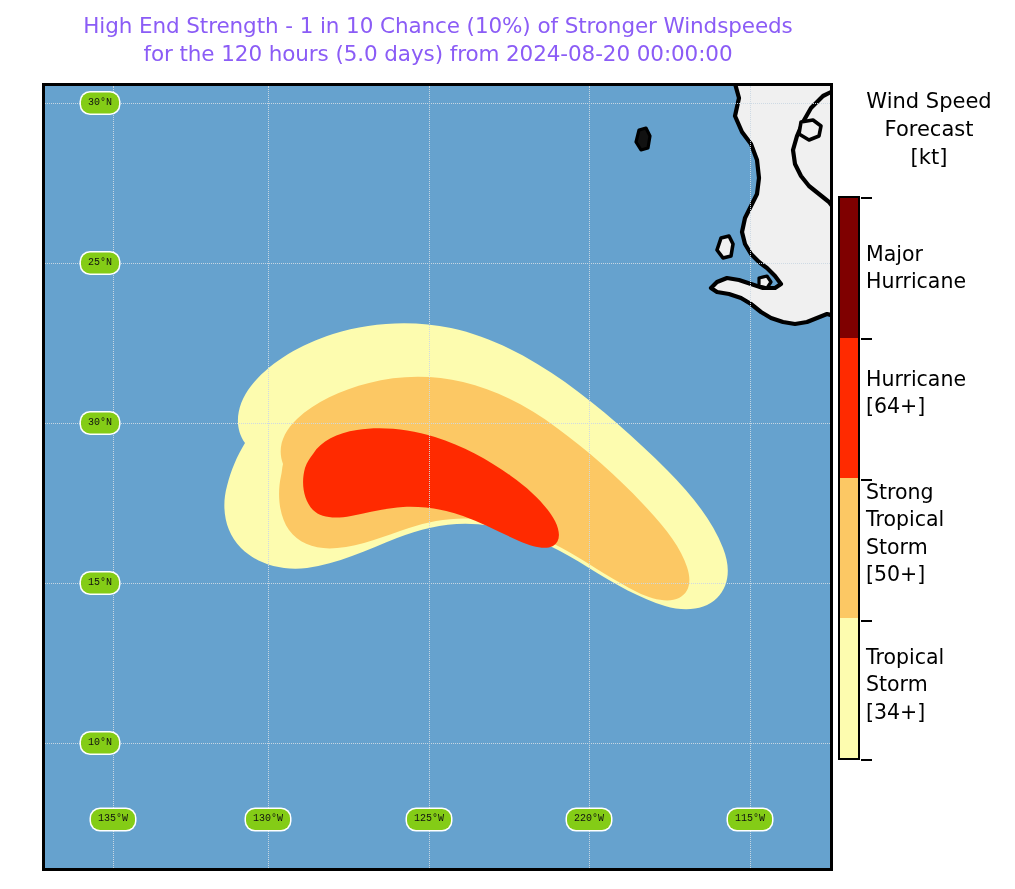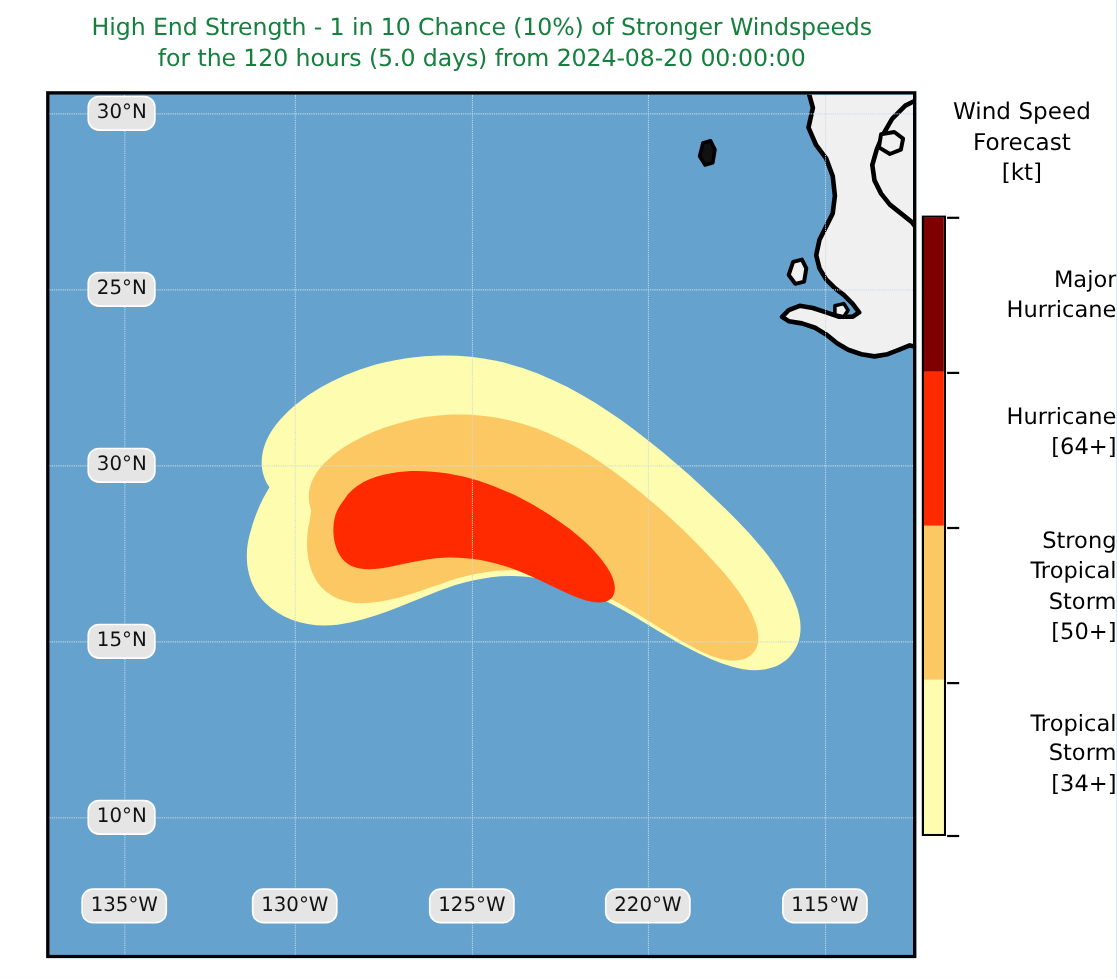--- a/index.html
+++ b/index.html
@@ -1,49 +1,49 @@
 <!DOCTYPE html>
 <html><head>
 <meta charset="utf-8">
 <style>
   html,body{margin:0;padding:0;background:#ffffff;}
   body{width:1015px;height:889px;position:relative;overflow:hidden;
        font-family:"DejaVu Sans","Liberation Sans",sans-serif;}
 
   
   #title-block{position:absolute;left:0;top:12px;width:876px;text-align:center;
-               line-height:1.30;color:#15803d;}
+               line-height:1.30;color:#8b5cf6;}
   #title-block .tline{font-size:21.5px;letter-spacing:-0.1px;white-space:nowrap;}
 
   
   #map-frame{position:absolute;left:42px;top:83px;width:791px;height:788px;
              border:3px solid #000;box-sizing:border-box;background:#66a2ce;
              overflow:hidden;}
   #map-canvas{position:absolute;left:0;top:0;width:785px;height:782px;}
 
   
   .gl{position:absolute;pointer-events:none;}
   .gl-h{left:0;width:100%;height:0;border-top:1.4px dotted #cdd9e4;opacity:.95;}
   .gl-v{top:0;height:100%;width:0;border-left:1.4px dotted #cdd9e4;opacity:.95;}
 
   
-  .pill{position:absolute;background:#e5e5e5;border-radius:9px;color:#111;
-        font-size:18px;line-height:1;padding:5px 7px 6px 7px;white-space:nowrap;
-        box-shadow:0 0 0 1.5px #fff;}
+  .pill{position:absolute;background:#84cc16;border-radius:9px;color:#111;
+        font-size:10px;line-height:1;padding:5px 7px 6px 7px;white-space:nowrap;
+        box-shadow:0 0 0 1.5px #fff;font-family:Liberation Mono, monospace;}
   .pill-lat{transform:translateY(-50%);}
   .pill-lon{transform:translateX(-50%);}
 
   
   #cbar-title{position:absolute;left:843px;top:88px;width:172px;text-align:center;
               font-size:21px;line-height:1.33;color:#000;}
   #cbar{position:absolute;left:838px;top:196px;width:22px;height:564px;
         border:2.2px solid #000;box-sizing:border-box;}
   #cbar .seg{width:100%;}
   .cb-tick{position:absolute;left:861px;width:11px;height:0;border-top:2.2px solid #000;}
-  .cb-label{position:absolute;left:866px;width:149px;text-align:right;
+  .cb-label{position:absolute;left:866px;width:149px;text-align:left;
             font-size:20.5px;line-height:1.33;color:#000;transform:translateY(-50%);}
 
   .np{pointer-events:none;}
 </style>
 </head>
 <body>
 
 <div id="title-block">
   <div class="tline">High End Strength - 1 in 10 Chance (10%) of Stronger Windspeeds</div>
   <div class="tline">for the 120 hours (5.0 days) from 2024-08-20 00:00:00</div>

